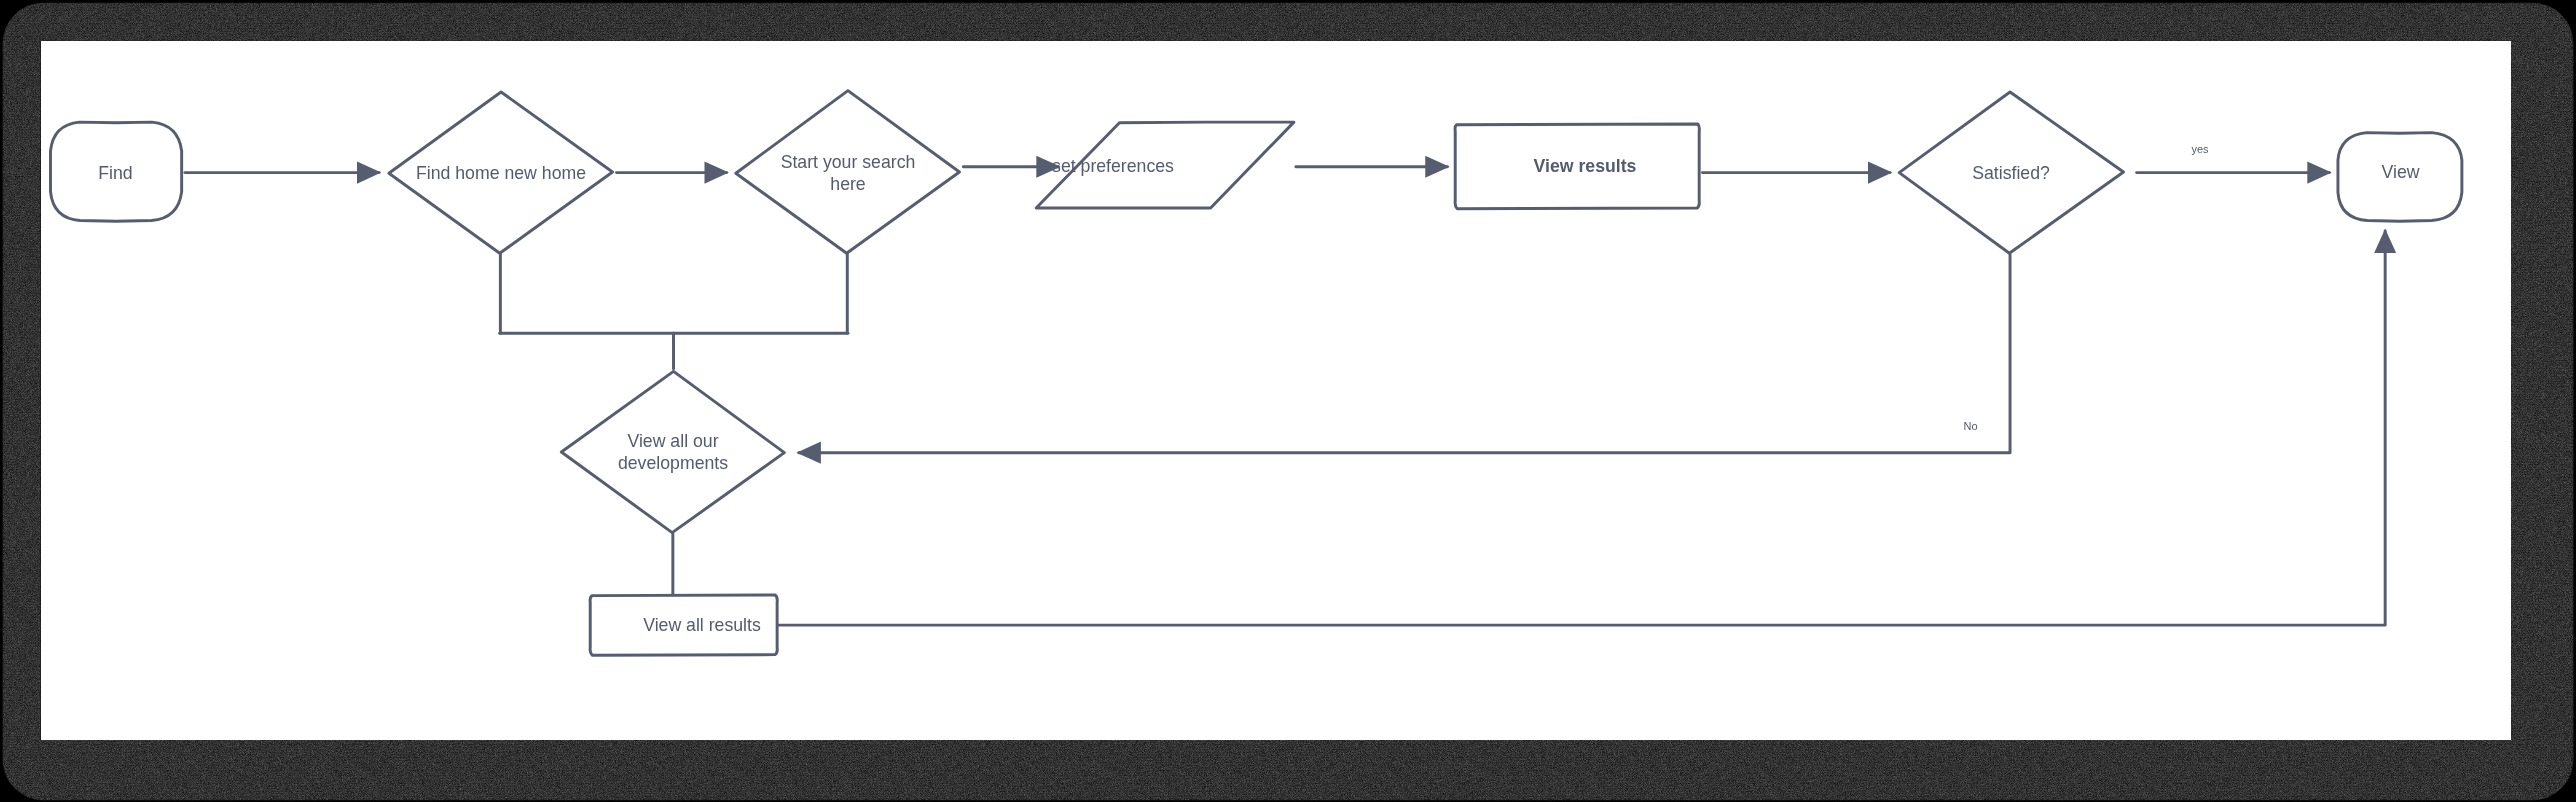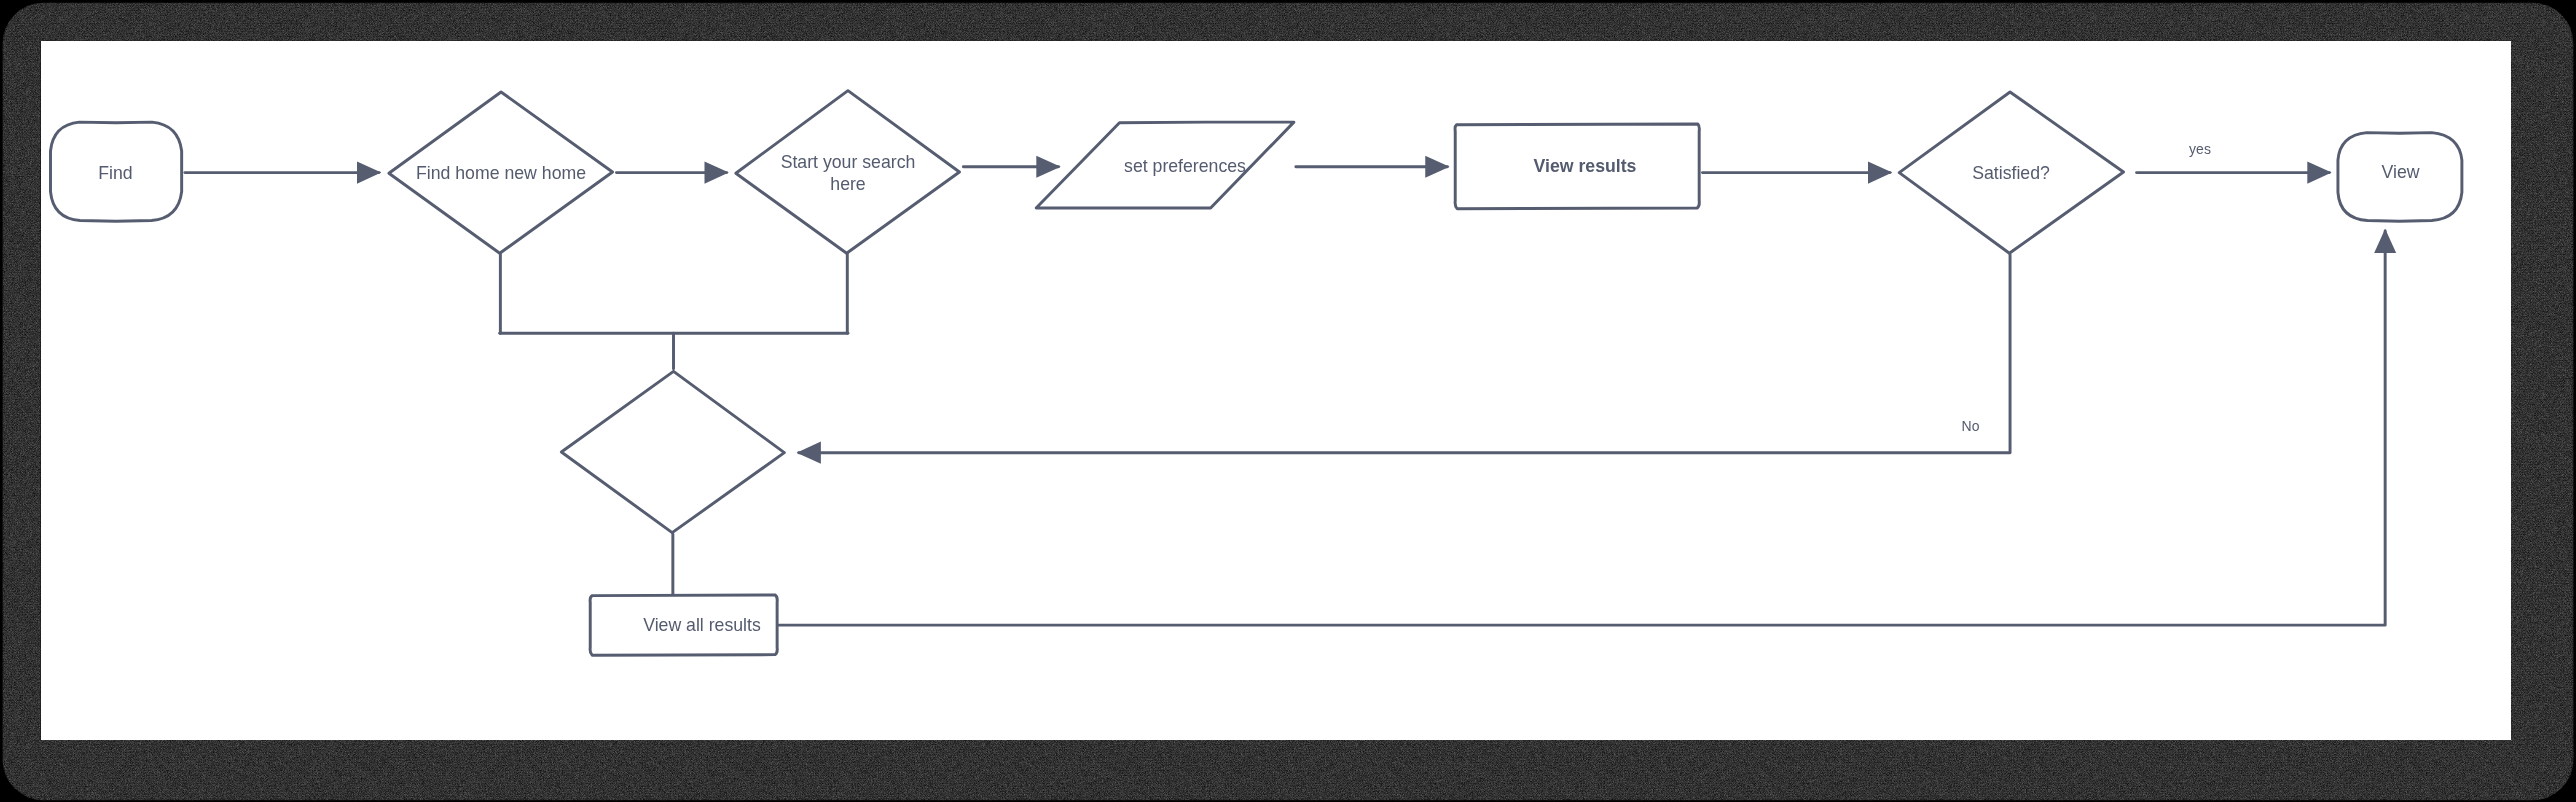--- a/index.html
+++ b/index.html
@@ -72,21 +72,21 @@
     font-size: 17.7px;
     line-height: 22px;
     text-align: center;
     white-space: pre-line;
     pointer-events: none;
   }
   .edge-label {
     position: absolute;
     color: #545b6e;
     font-family: "Liberation Sans", sans-serif;
-    font-size: 14px;
+    font-size: 11px;
     line-height: 19.7px;
     text-align: center;
   }
 </style>
 </head>
 <body>
 
 <div id="frame">
   <div id="frame-noise"></div>
 
@@ -165,28 +165,30 @@
     </g>
   </svg>
 
   <div class="node-label" style="left:50px; top:162px; width:131px;">Find</div>
 
   <div class="node-label" style="left:389px; top:162px; width:224px;">Find home new home</div>
 
   <div class="node-label" style="left:736px; top:151px; width:224px;">Start your search
 here</div>
 
-  <div class="node-label" style="left:1072px; top:155px; width:226px;text-align:center;">set preferences</div>
+  <div class="node-label" style="left:1000px; top:155px; width:226px;text-align:center;">set preferences</div>
 
   <div class="node-label" style="left:1455px; top:155px; width:260px;font-weight:bold;">View results</div>
 
   <div class="node-label" style="left:1899px; top:162px; width:224px;">Satisfied?</div>
 
   <div class="node-label" style="left:2338px; top:161px; width:125px;">View</div>
 
+  <div class="node-label" style="left:561px; top:430px; width:224px;">View all our
+developments</div>
 
   <div class="node-label" style="left:590px; top:614px; width:224px;">View all results</div>
 
   <div class="edge-label" style="left:2164px; top:140px; width:72px;">yes</div>
 
   <div class="edge-label" style="left:1941px; top:417px; width:59px;">No</div>
 </div>
 
 
 </body></html>

